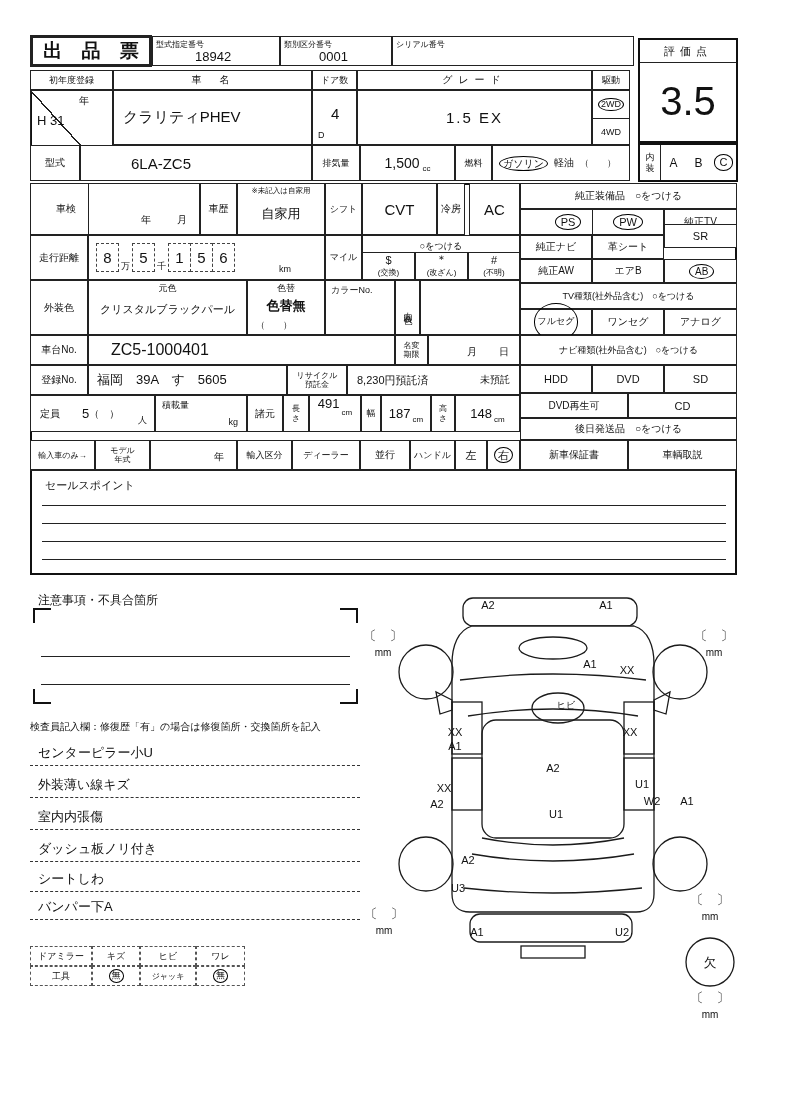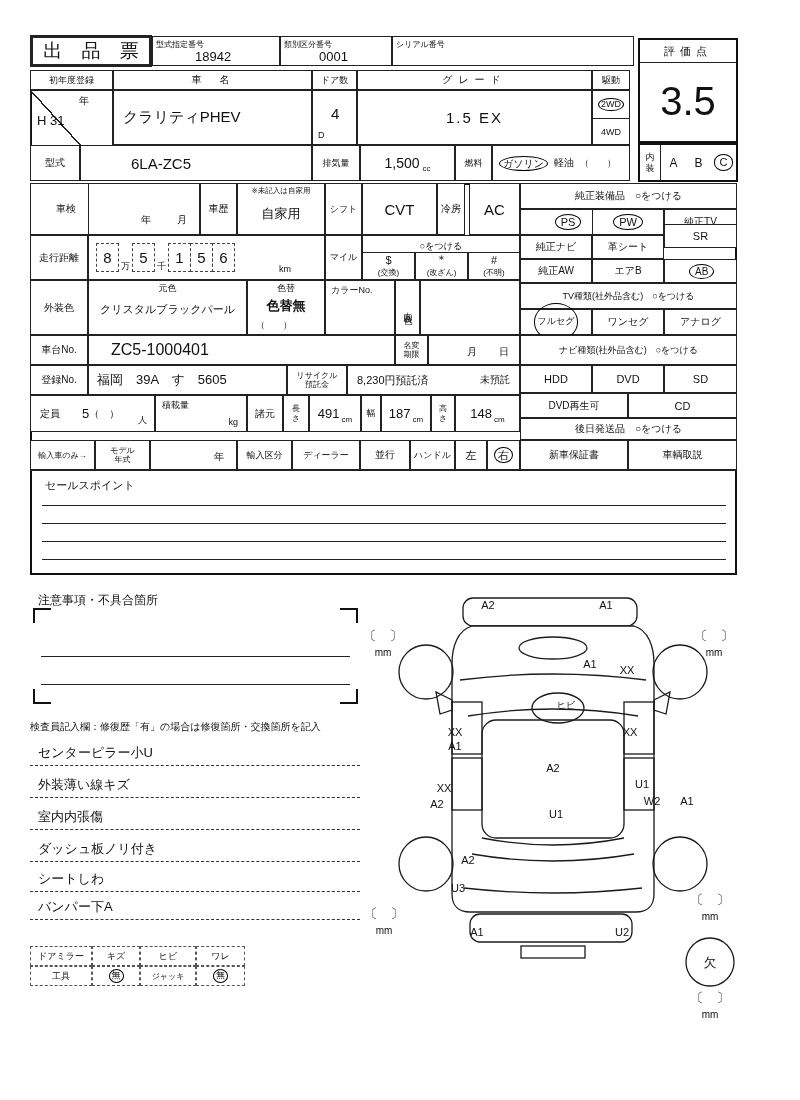--- a/index.html
+++ b/index.html
@@ -20,21 +20,21 @@
          border:1px dashed #444;font-size:15px;box-sizing:border-box;}
   .corner{position:absolute;width:16px;height:13px;}
   .diag{background:linear-gradient(to top right,transparent calc(50% - 0.7px),#222 calc(50% - 0.7px),#222 calc(50% + 0.7px),transparent calc(50% + 0.7px));}
   svg text{font-family:"Liberation Sans","DejaVu Sans",sans-serif;fill:#111;}
 </style>
 </head>
 <body>
 
 <div class="page">
 
-  <div class="c lab" style="left:30px;top:35px;width:122px;height:32px;border-width:3px;font-size:19px;font-weight:normal;letter-spacing:7px;padding-left:7px">出 品 票</div>
+  <div class="c lab" style="left:30px;top:35px;width:122px;height:32px;border-width:3px;font-size:19px;font-weight:bold;letter-spacing:7px;padding-left:7px">出 品 票</div>
 
   <div class="c" style="left:152px;top:36px;width:128px;height:30px">
     <span class="f8" style="position:absolute;top:2px;left:3px">型式指定番号</span>
     <span class="f13" style="position:absolute;bottom:1px;left:42px">18942</span>
   </div>
   <div class="c" style="left:280px;top:36px;width:112px;height:30px">
     <span class="f8" style="position:absolute;top:2px;left:3px">類別区分番号</span>
     <span class="f13" style="position:absolute;bottom:1px;left:38px">0001</span>
   </div>
   <div class="c" style="left:392px;top:36px;width:242px;height:30px">
@@ -180,21 +180,21 @@
     <span class="f10">（　）</span>
     <span class="f9" style="position:absolute;bottom:4px;right:7px">人</span>
   </div>
   <div class="c" style="left:155px;top:395px;width:92px;height:37px">
     <span class="f9" style="position:absolute;top:3px;left:6px">積載量</span>
     <span class="f9" style="position:absolute;bottom:4px;right:8px">kg</span>
   </div>
   <div class="c lab f10" style="left:247px;top:395px;width:36px;height:37px">諸元</div>
   <div class="c lab pre f8" style="left:283px;top:395px;width:26px;height:37px">長
 さ</div>
-  <div class="c" style="left:309px;top:395px;width:52px;height:37px;display:flex;align-items:center;justify-content:center;gap:2px">
+  <div class="c" style="left:309px;top:395px;width:52px;height:37px;display:flex;align-items:flex-start;justify-content:center;gap:2px">
     <span class="f13">491</span>
     <span class="f8" style="margin-top:12px">cm</span>
   </div>
   <div class="c lab f9" style="left:361px;top:395px;width:20px;height:37px">幅</div>
   <div class="c" style="left:381px;top:395px;width:50px;height:37px;display:flex;align-items:center;justify-content:center;gap:2px">
     <span class="f13">187</span>
     <span class="f8" style="margin-top:12px">cm</span>
   </div>
   <div class="c lab pre f8" style="left:431px;top:395px;width:24px;height:37px">高
 さ</div>

